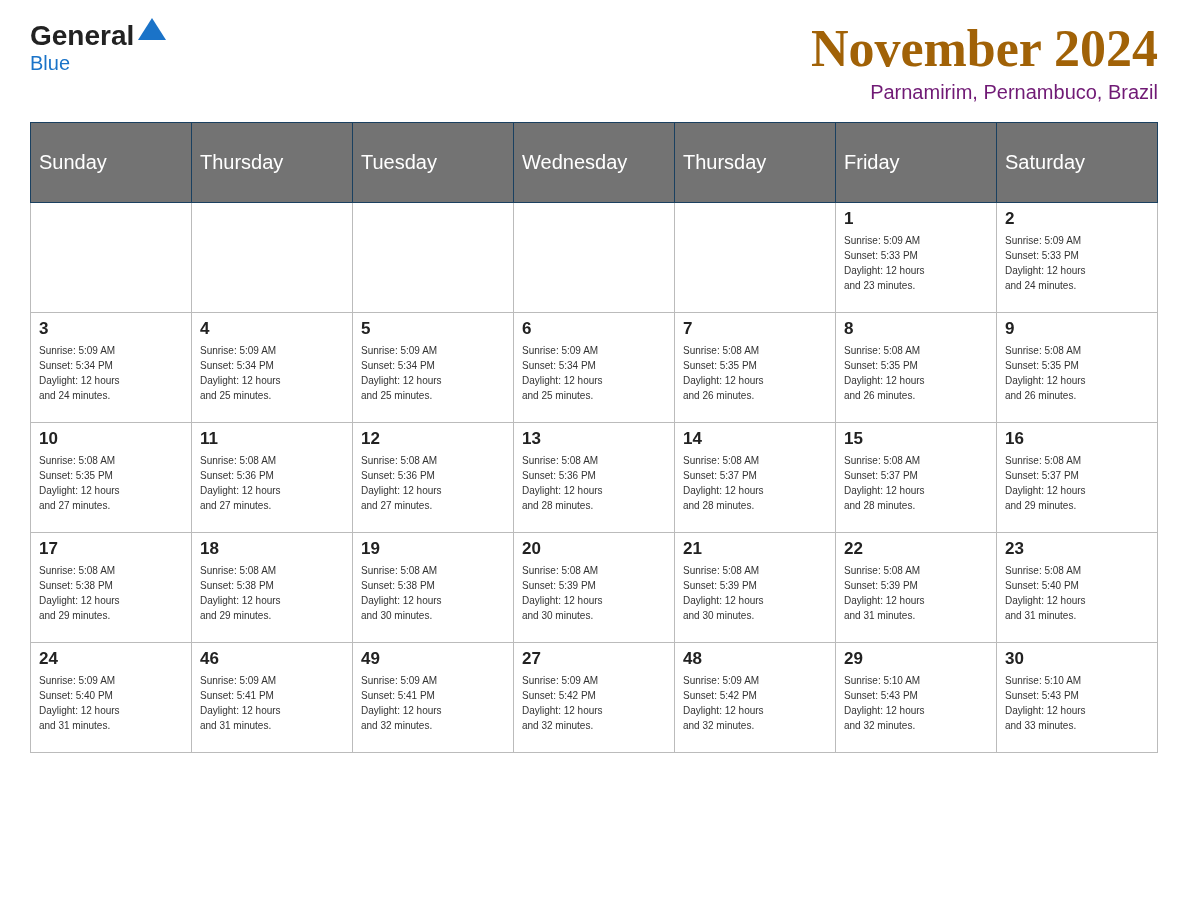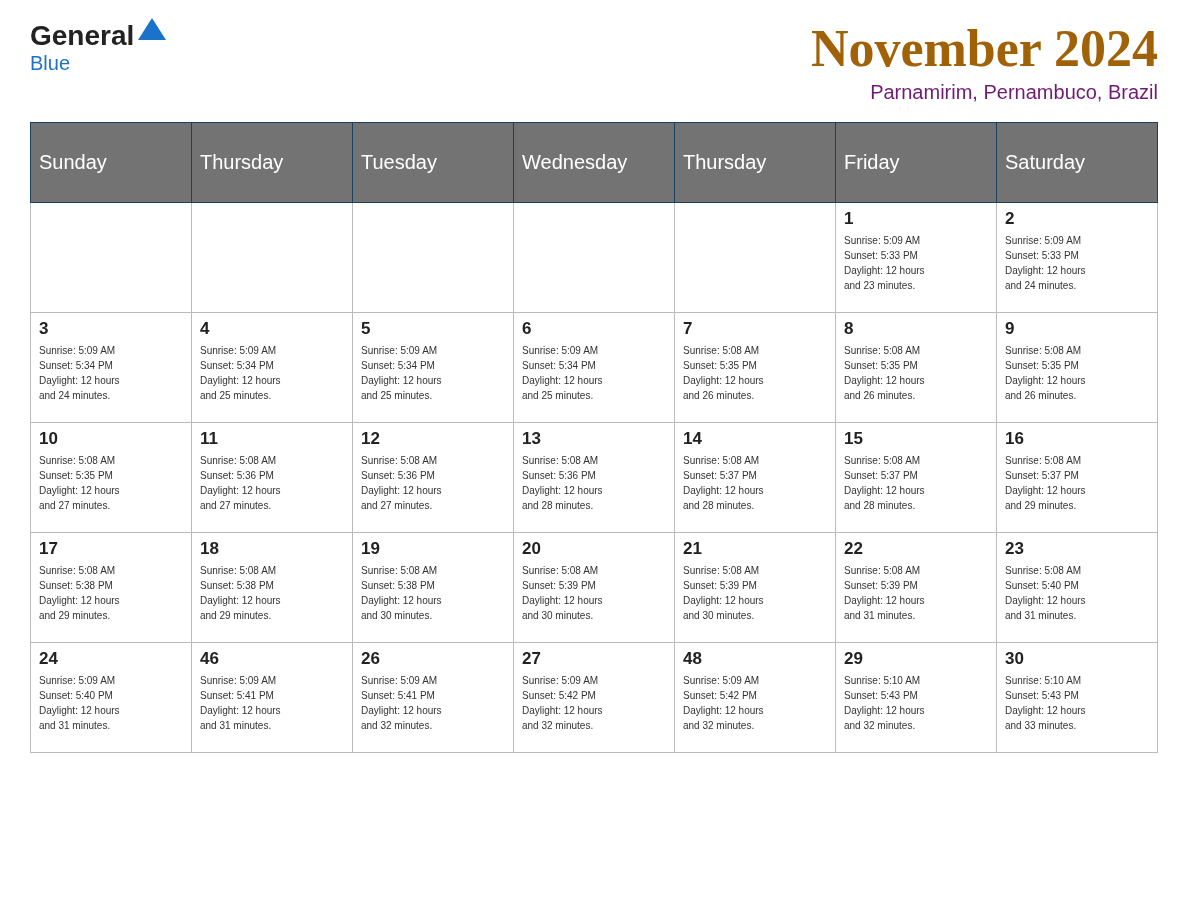--- a/index.html
+++ b/index.html
@@ -242,21 +242,21 @@
       <tr class="week-row">
         <td>
           <div class="day-number">24</div>
           <div class="day-info">Sunrise: 5:09 AM<br>Sunset: 5:40 PM<br>Daylight: 12 hours<br>and 31 minutes.</div>
         </td>
         <td>
           <div class="day-number">46</div>
           <div class="day-info">Sunrise: 5:09 AM<br>Sunset: 5:41 PM<br>Daylight: 12 hours<br>and 31 minutes.</div>
         </td>
         <td>
-          <div class="day-number">26</div>
+          <div class="day-number">49</div>
           <div class="day-info">Sunrise: 5:09 AM<br>Sunset: 5:41 PM<br>Daylight: 12 hours<br>and 32 minutes.</div>
         </td>
         <td>
           <div class="day-number">27</div>
           <div class="day-info">Sunrise: 5:09 AM<br>Sunset: 5:42 PM<br>Daylight: 12 hours<br>and 32 minutes.</div>
         </td>
         <td>
           <div class="day-number">48</div>
           <div class="day-info">Sunrise: 5:09 AM<br>Sunset: 5:42 PM<br>Daylight: 12 hours<br>and 32 minutes.</div>
         </td>

